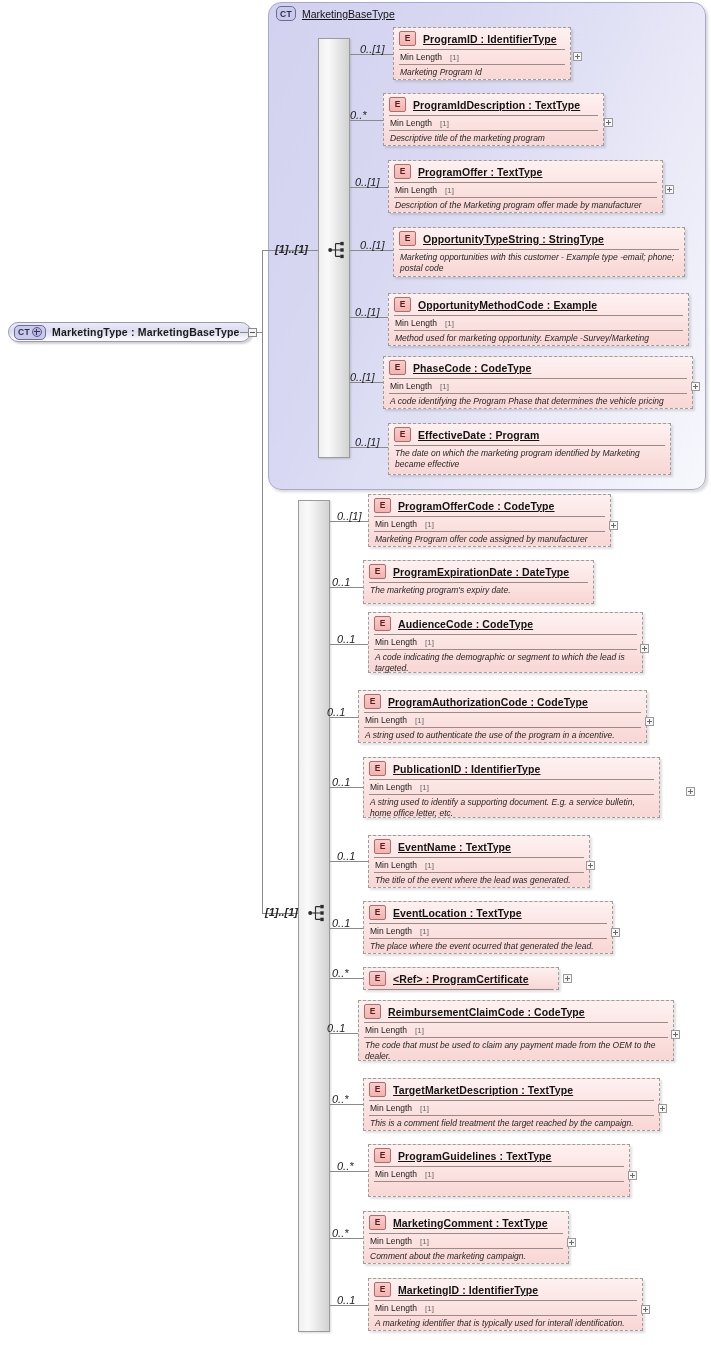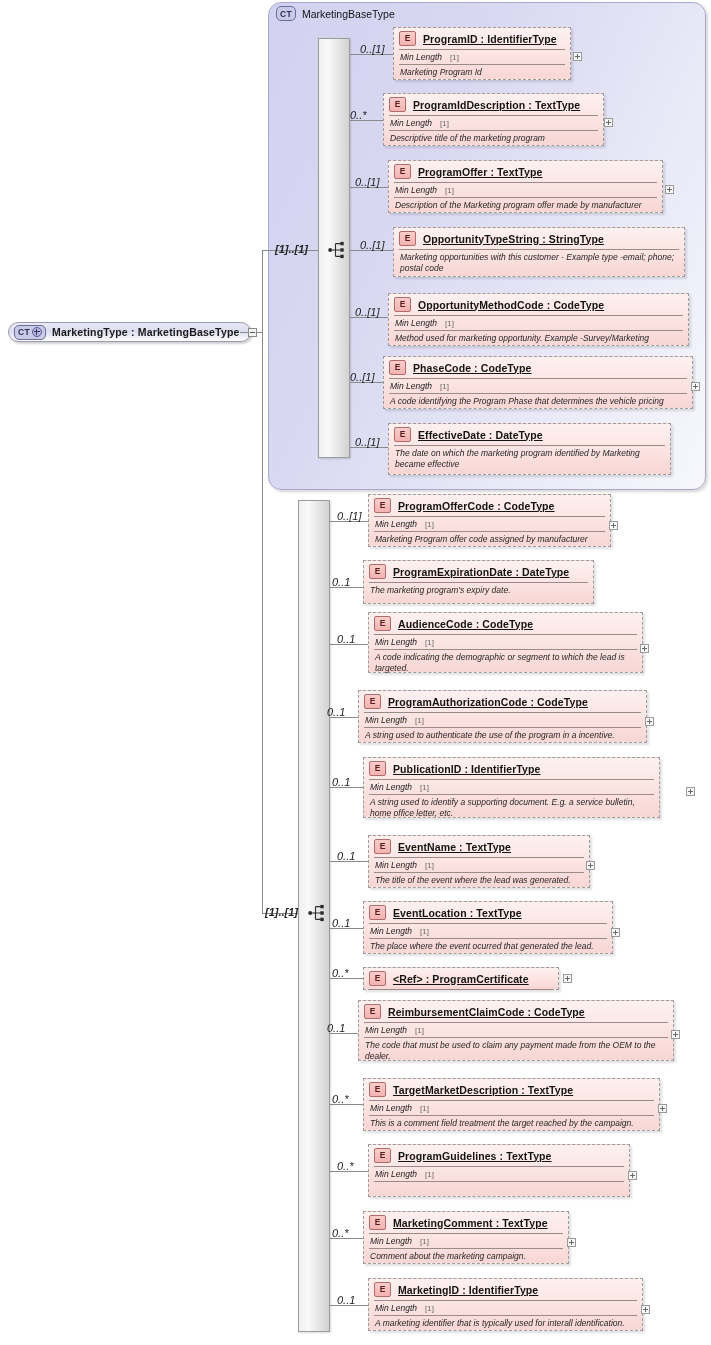--- a/index.html
+++ b/index.html
@@ -68,21 +68,21 @@
     border:1px solid #a9a9cd;
     border-radius:13px;
     background:linear-gradient(115deg,#d2d2f0 0%,#d8d8f2 35%,#eaeaf8 72%,#f7f7fd 100%);
     box-shadow:2px 2px 3px rgba(0,0,0,0.16);
   }
   .ct-group-head{
     position:absolute;left:9px;top:5px;
     display:flex;align-items:center;white-space:nowrap;
   }
   .ct-group-head .ct-badge{margin-right:6px;}
-  .ct-group-title{font-size:10.5px;color:#121212;font-weight:normal;}
+  .ct-group-title{font-size:10.5px;color:#121212;font-weight:normal;text-decoration:underline;}
 
   
   .seqbar{
     position:absolute;box-sizing:border-box;
     border:1px solid #9b9b9b;
     background:linear-gradient(to right,#efefef 0%,#fafafa 30%,#e2e2e2 72%,#d2d2d2 100%);
     box-shadow:1px 1px 2px rgba(0,0,0,0.15);
   }
   .seq-icon{position:absolute;width:20px;height:18px;}
   .occurs{
@@ -110,21 +110,21 @@
     background:linear-gradient(to bottom,#f9cdcb,#f2b3b0);
     color:#5a1d1d;font-size:8.5px;font-weight:bold;
     margin-right:7px;
   }
   .e-name{font-size:10.5px;font-weight:bold;color:#131313;letter-spacing:.1px;text-decoration:underline;}
   .elem-rule{height:1px;background:#9b8a8a;margin:0 5px;}
   .elem-facet{
     display:flex;align-items:baseline;
     padding:2px 6px 2px 6px;white-space:nowrap;
   }
-  .facet-name{font-size:8.5px;font-style:italic;color:#1c1c1c;}
+  .facet-name{font-size:8.5px;color:#1c1c1c;}
   .facet-val{font-size:8px;color:#6a6a6a;margin-left:8px;}
   .elem-doc{
     padding:2px 6px 3px 6px;
     font-size:8.5px;font-style:italic;color:#262626;line-height:11px;
   }
 
   
   .exp-plus{
     position:absolute;width:9px;height:9px;box-sizing:border-box;
     border:1px solid #9a9a9a;background:#f6f6f6;
@@ -239,21 +239,21 @@
           <span class="e-name">OpportunityTypeString : StringType</span>
         </div>
         <div class="elem-rule"></div>
         <div class="elem-doc">Marketing opportunities with this customer - Example type -email; phone; postal code</div>
       </div>
       <div class="ln-h" style="left: 350px; top: 317px; width: 38px;"></div>
       <div class="occurs plain" style="left: 355px; top: 306px;">0..[1]</div>
       <div class="elem" style="left: 388px; top: 293px; width: 301px; height: 53px;">
         <div class="elem-title">
           <span class="e-badge">E</span>
-          <span class="e-name">OpportunityMethodCode : CodeType</span>
+          <span class="e-name">OpportunityMethodCode : Example</span>
         </div>
         <div class="elem-rule"></div>
         <div class="elem-facet">
           <span class="facet-name">Min Length</span>
           <span class="facet-val">[1]</span>
         </div>
         <div class="elem-rule"></div>
         <div class="elem-doc">Method used for marketing opportunity. Example -Survey/Marketing</div>
       </div>
       <div class="ln-h" style="left: 350px; top: 382px; width: 33px;"></div>
@@ -270,21 +270,21 @@
         </div>
         <div class="elem-rule"></div>
         <div class="elem-doc">A code identifying the Program Phase that determines the vehicle pricing</div>
       </div>
       <div class="exp-plus" style="left: 691px; top: 382px;"></div>
       <div class="ln-h" style="left: 350px; top: 447px; width: 38px;"></div>
       <div class="occurs plain" style="left: 355px; top: 436px;">0..[1]</div>
       <div class="elem" style="left: 388px; top: 423px; width: 283px; height: 52px;">
         <div class="elem-title">
           <span class="e-badge">E</span>
-          <span class="e-name">EffectiveDate : DateType</span>
+          <span class="e-name">EffectiveDate : Program</span>
         </div>
         <div class="elem-rule"></div>
         <div class="elem-doc">The date on which the marketing program identified by Marketing became effective</div>
       </div>
     </div>
   <div id="ext-elements-layer">
       <div class="ln-h" style="left: 330px; top: 521px; width: 38px;"></div>
       <div class="occurs plain" style="left: 337px; top: 510px;">0..[1]</div>
       <div class="elem" style="left: 368px; top: 494px; width: 243px; height: 53px;">
         <div class="elem-title">

